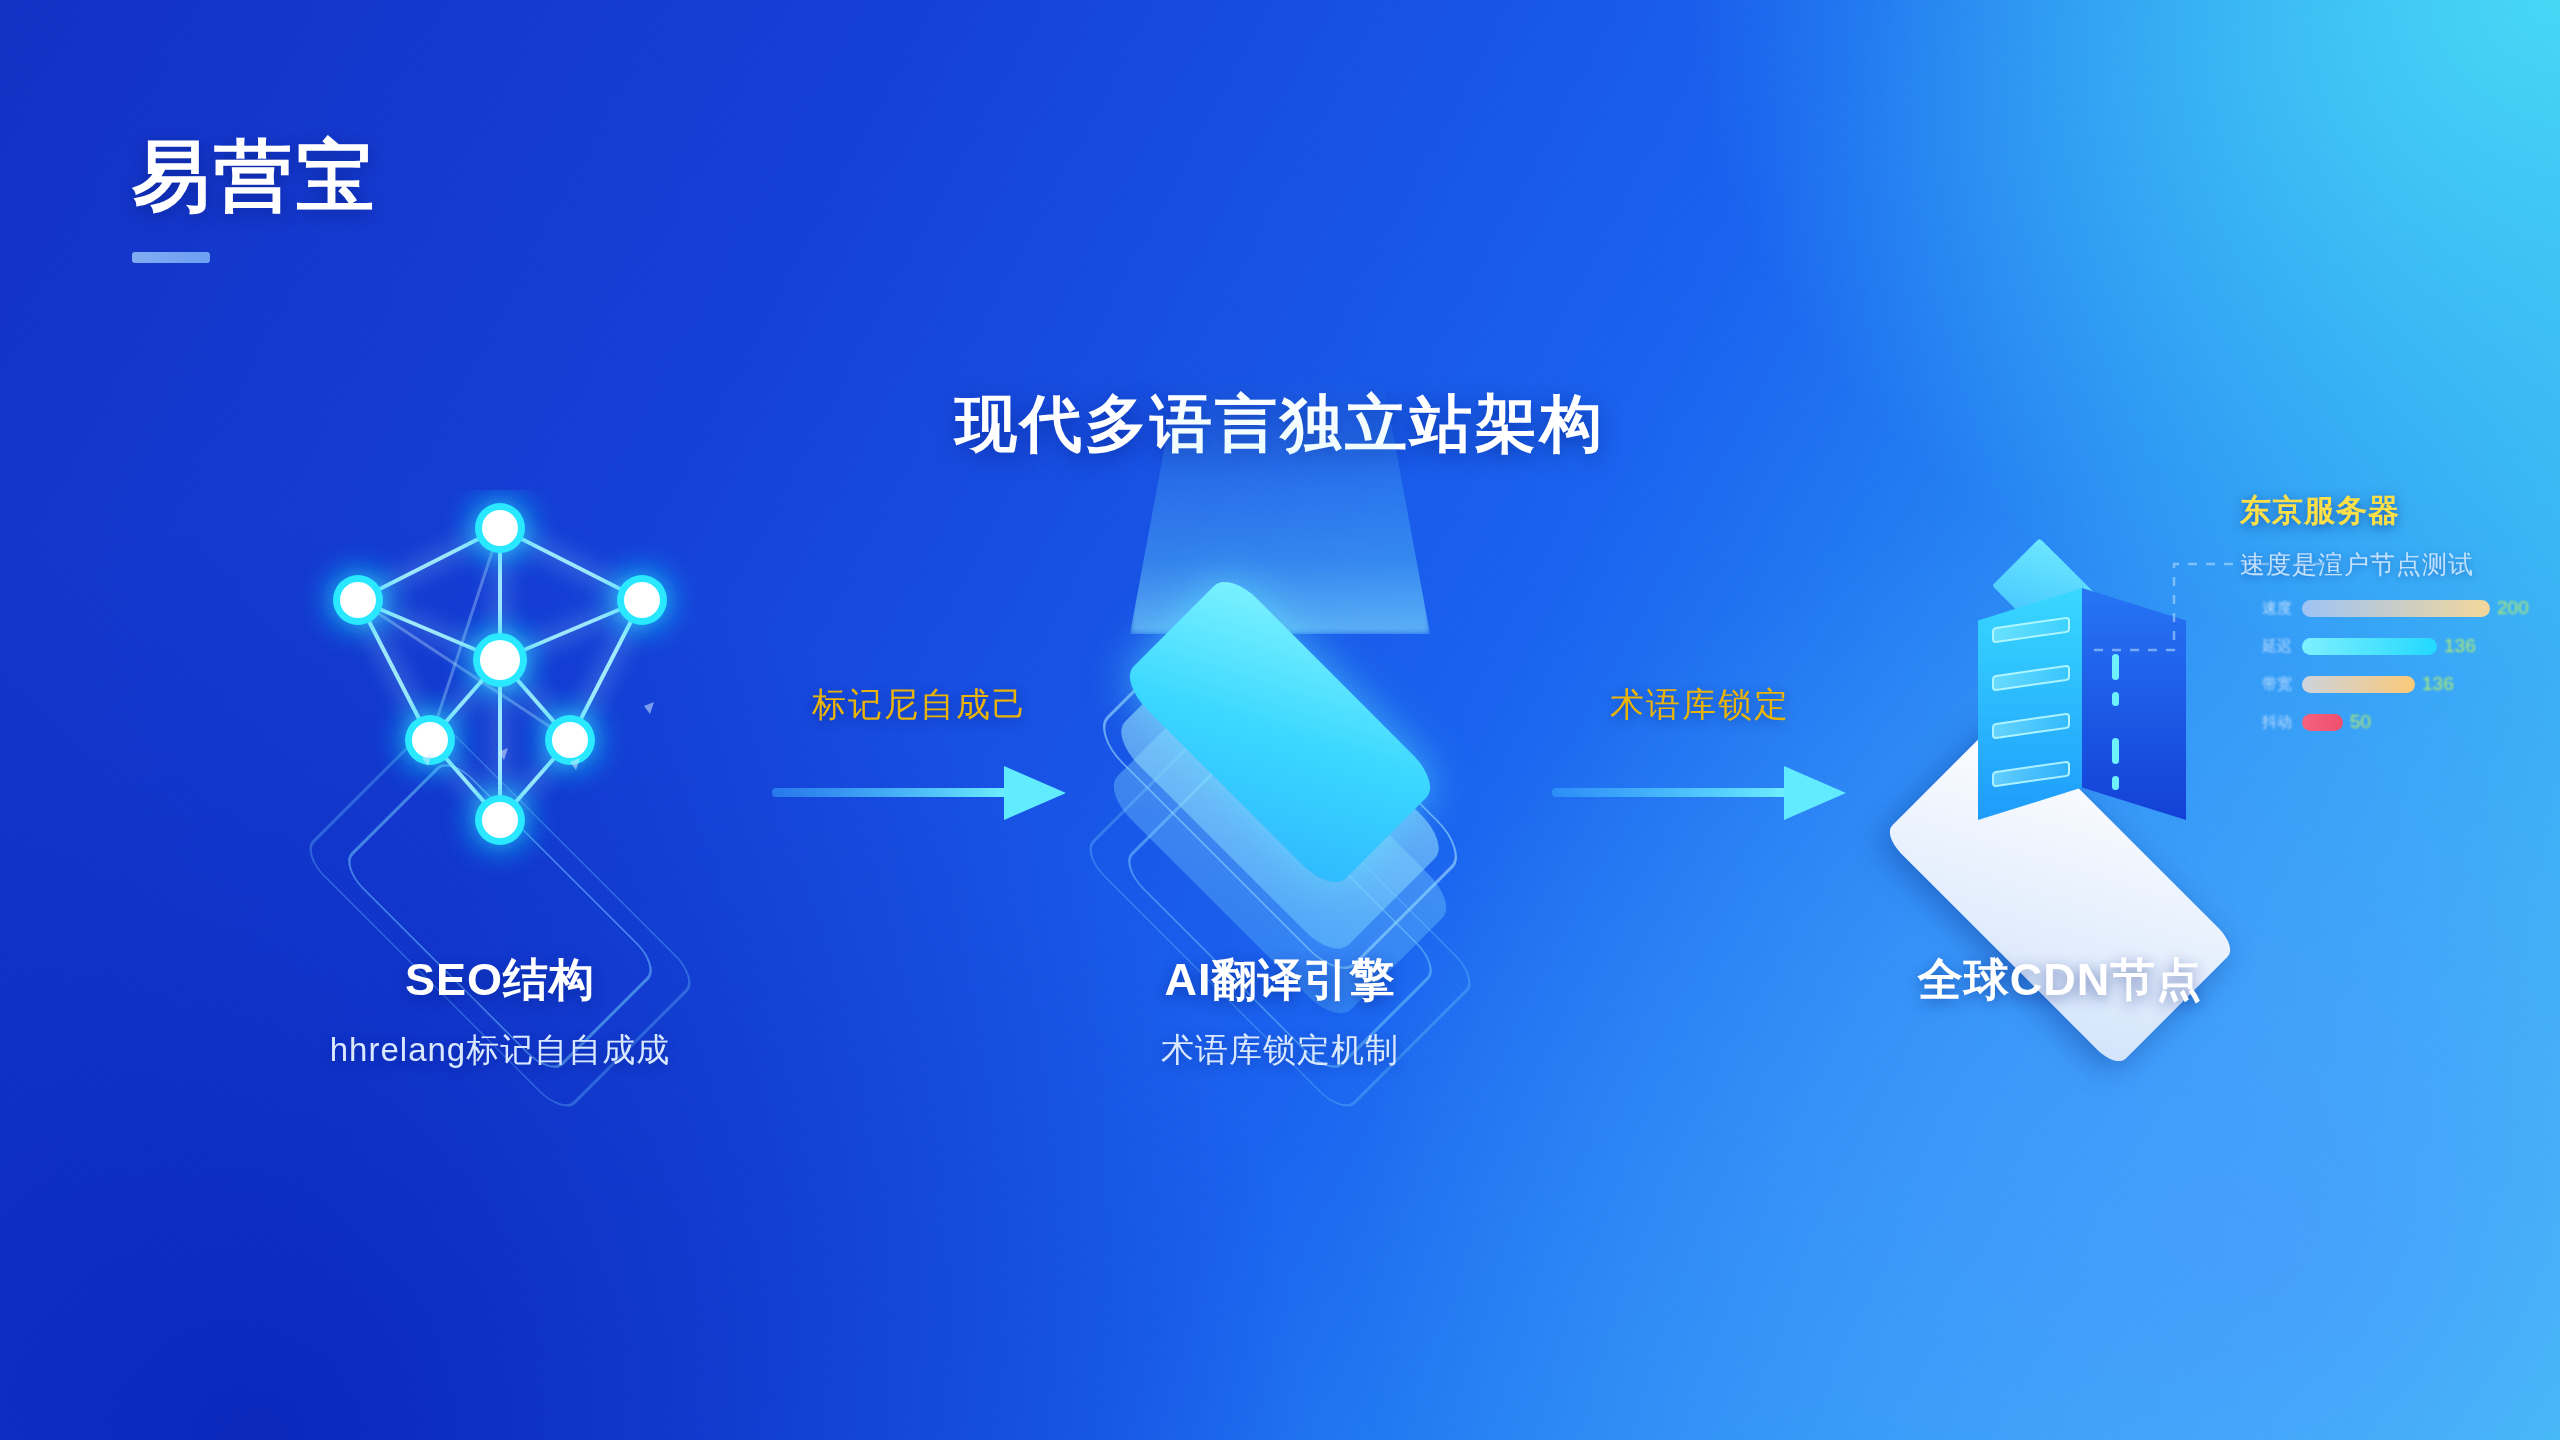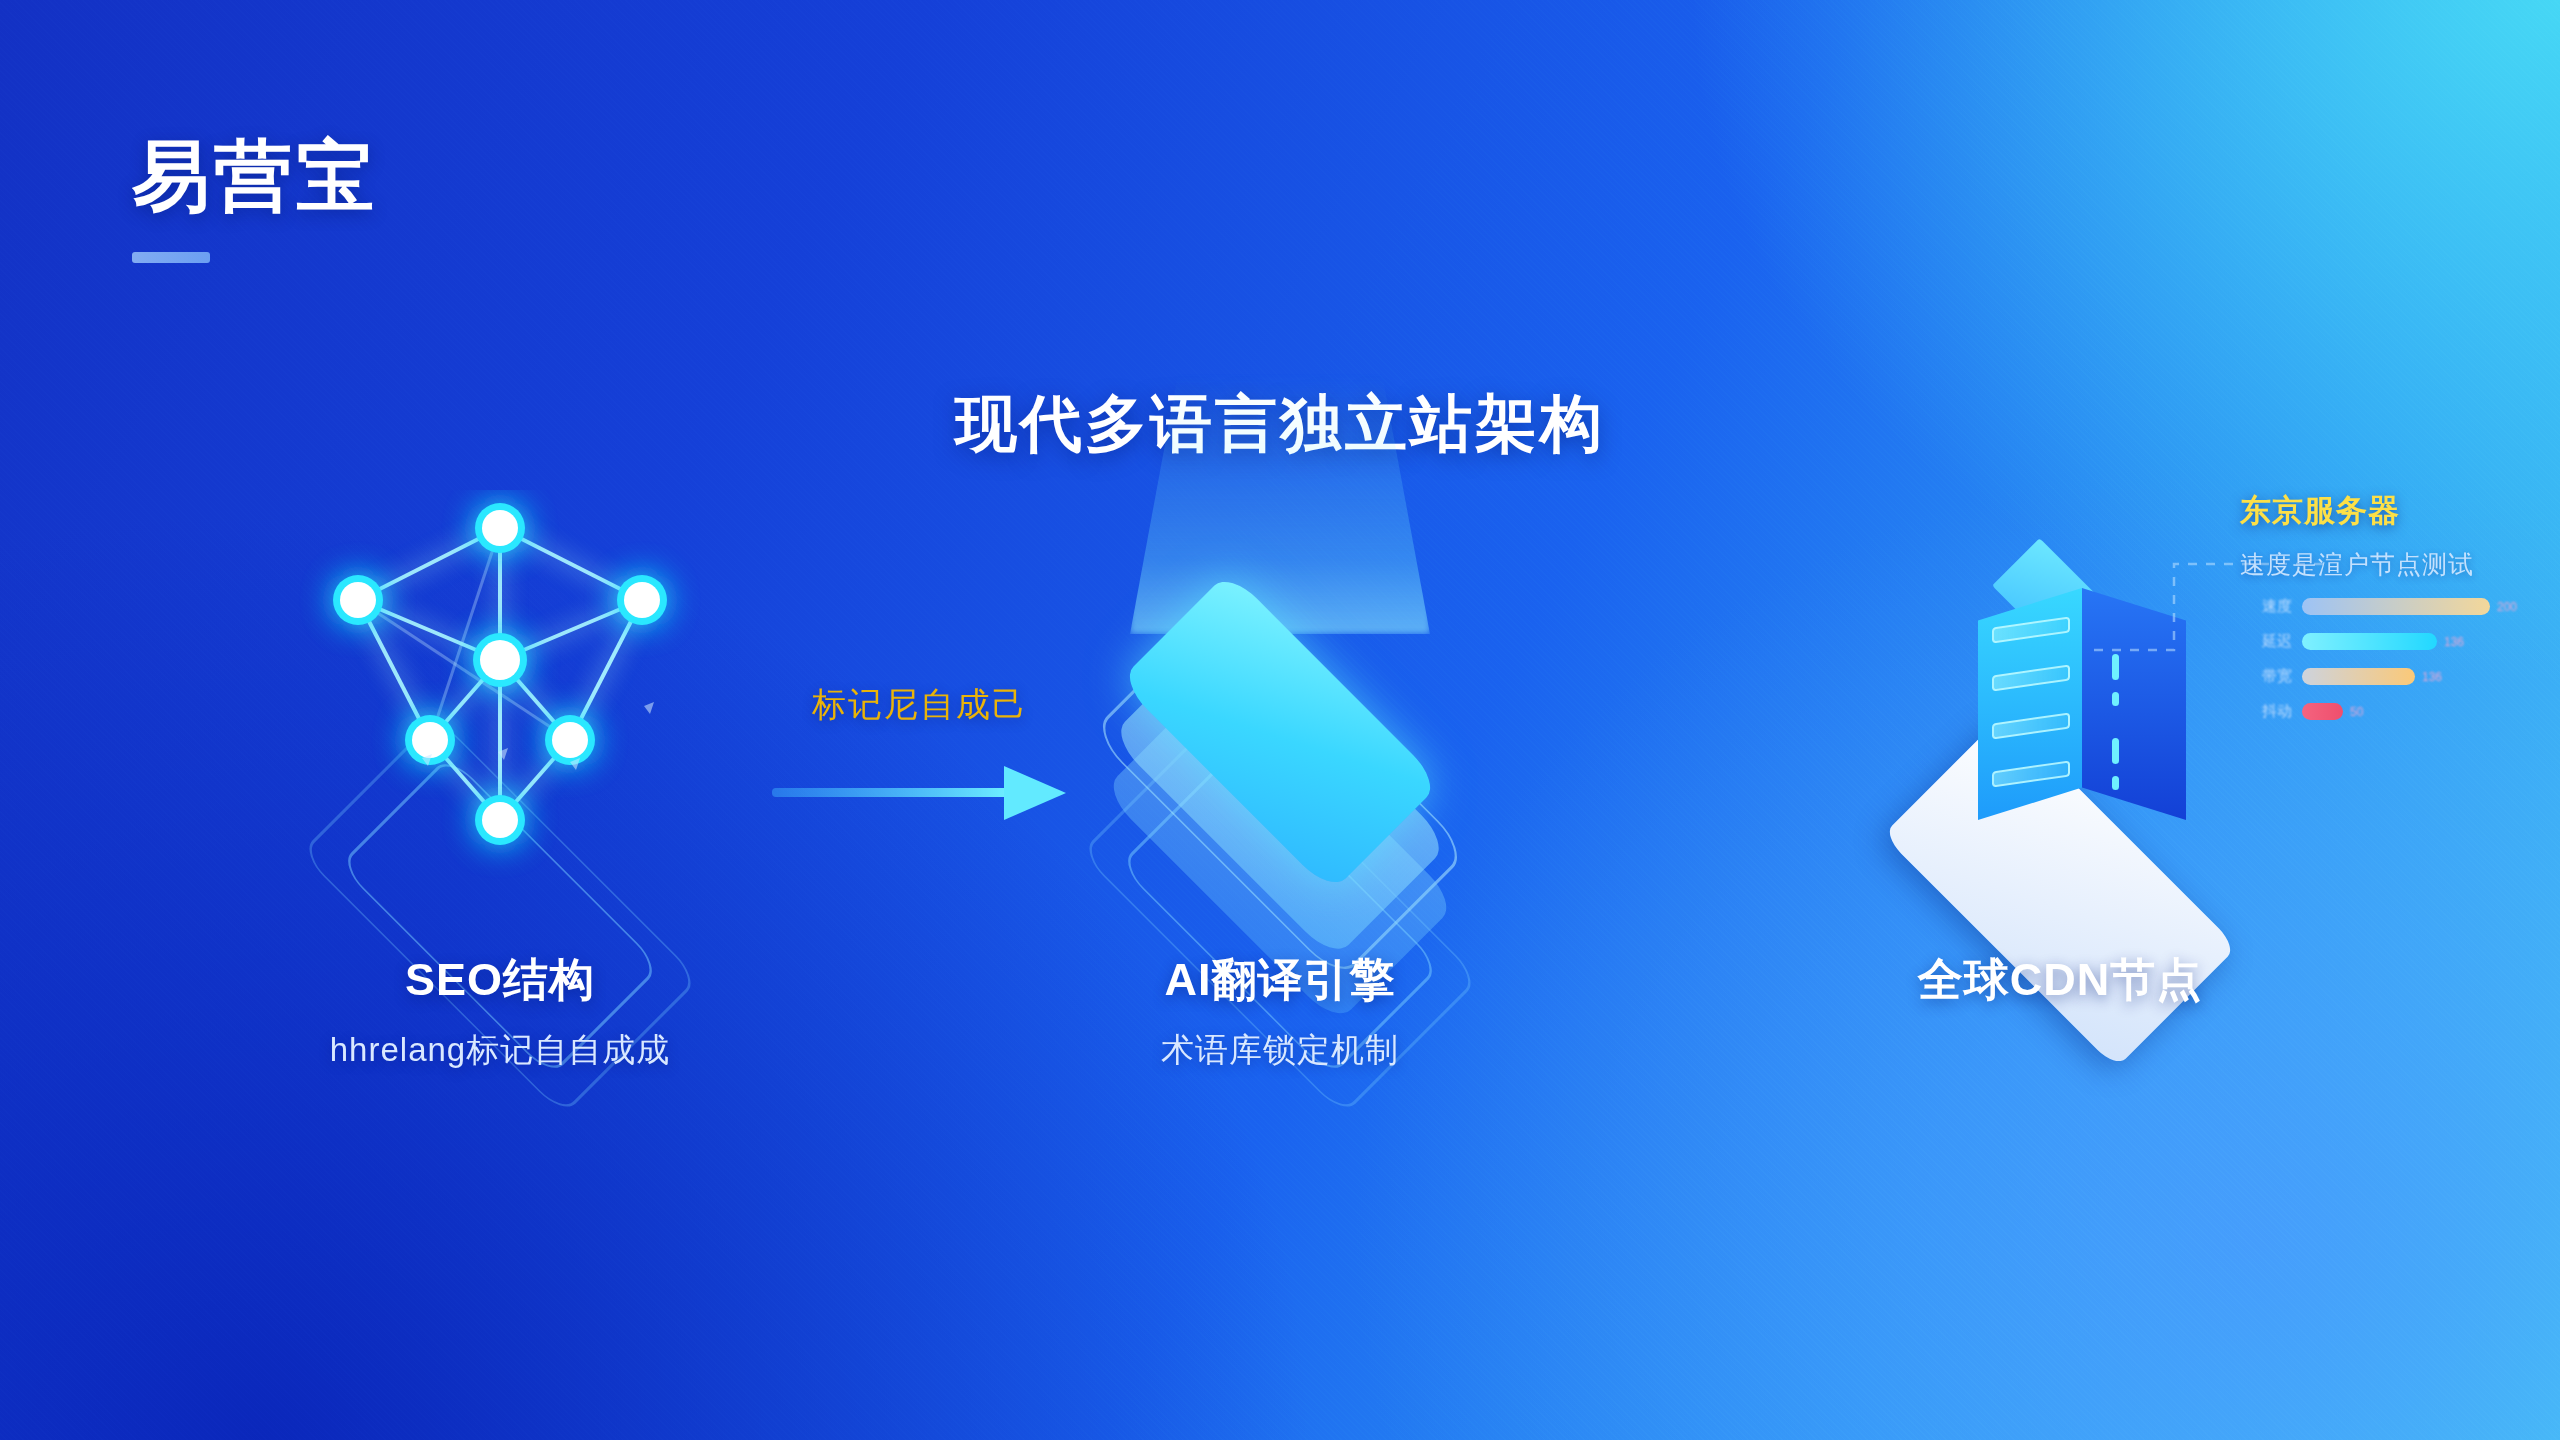--- a/index.html
+++ b/index.html
@@ -178,21 +178,21 @@
     margin-top:16px; font-size:25px; color:#cfe6ff; letter-spacing:1px;
     filter:blur(0.7px); opacity:0.93;
     text-shadow:0 2px 9px rgba(3,26,120,0.4);
   }
   .stat-row { display:flex; align-items:center; margin-top:16px; }
   .stat-name {
     width:62px; font-size:15px; color:#cfe4ff; text-align:right; padding-right:10px;
     filter:blur(1.1px); opacity:0.9; white-space:nowrap;
   }
   .stat-track { flex:0 0 auto; height:17px; border-radius:9px; position:relative; }
-  .stat-val { font-size:12px; color:#f9a8d4; margin-left:7px; filter:blur(0.9px); opacity:0.92; }
+  .stat-val { font-size:19px; color:#bef264; margin-left:7px; filter:blur(0.9px); opacity:0.92; }
 
   
   .arrow { position:absolute; top:0; width:300px; height:140px; }
   #arrow-0 { left:770px; }
   #arrow-1 { left:1550px; }
   .arrow-label {
     position:absolute; top:-68px; left:0; width:300px; text-align:center;
     font-size:34px; color:#eab308; letter-spacing:2px;
     text-shadow:0 3px 12px rgba(3,26,120,0.45);
   }
@@ -344,20 +344,33 @@
       <defs>
         <linearGradient id="ag0" x1="0" y1="0" x2="1" y2="0">
           <stop offset="0%" stop-color="#3fb6ff" stop-opacity="0.45"></stop>
           <stop offset="100%" stop-color="#6ff0ff" stop-opacity="1"></stop>
         </linearGradient>
       </defs>
       <rect x="2" y="38" width="238" height="9" rx="4" fill="url(#ag0)"></rect>
       <polygon points="234,16 296,43 234,70" fill="#62eaff"></polygon>
     </svg>
   </div>
+  <div class="arrow" id="arrow-1">
+    <div class="arrow-label">术语库锁定</div>
+    <svg width="300" height="90" viewBox="0 0 300 90">
+      <defs>
+        <linearGradient id="ag1" x1="0" y1="0" x2="1" y2="0">
+          <stop offset="0%" stop-color="#3fb6ff" stop-opacity="0.45"></stop>
+          <stop offset="100%" stop-color="#6ff0ff" stop-opacity="1"></stop>
+        </linearGradient>
+      </defs>
+      <rect x="2" y="38" width="238" height="9" rx="4" fill="url(#ag1)"></rect>
+      <polygon points="234,16 296,43 234,70" fill="#62eaff"></polygon>
+    </svg>
+  </div>
 </div>
 
 <div id="stats-panel">
   <div id="stats-title">东京服务器</div>
   <div id="stats-sub">速度是渲户节点测试</div>
   <div id="stats-rows">
       <div class="stat-row">
         <div class="stat-name">速度</div>
         <div class="stat-track" style="width: 188px; background: linear-gradient(90deg, rgb(157, 195, 245), rgb(243, 215, 154));"></div>
         <div class="stat-val">200</div>

